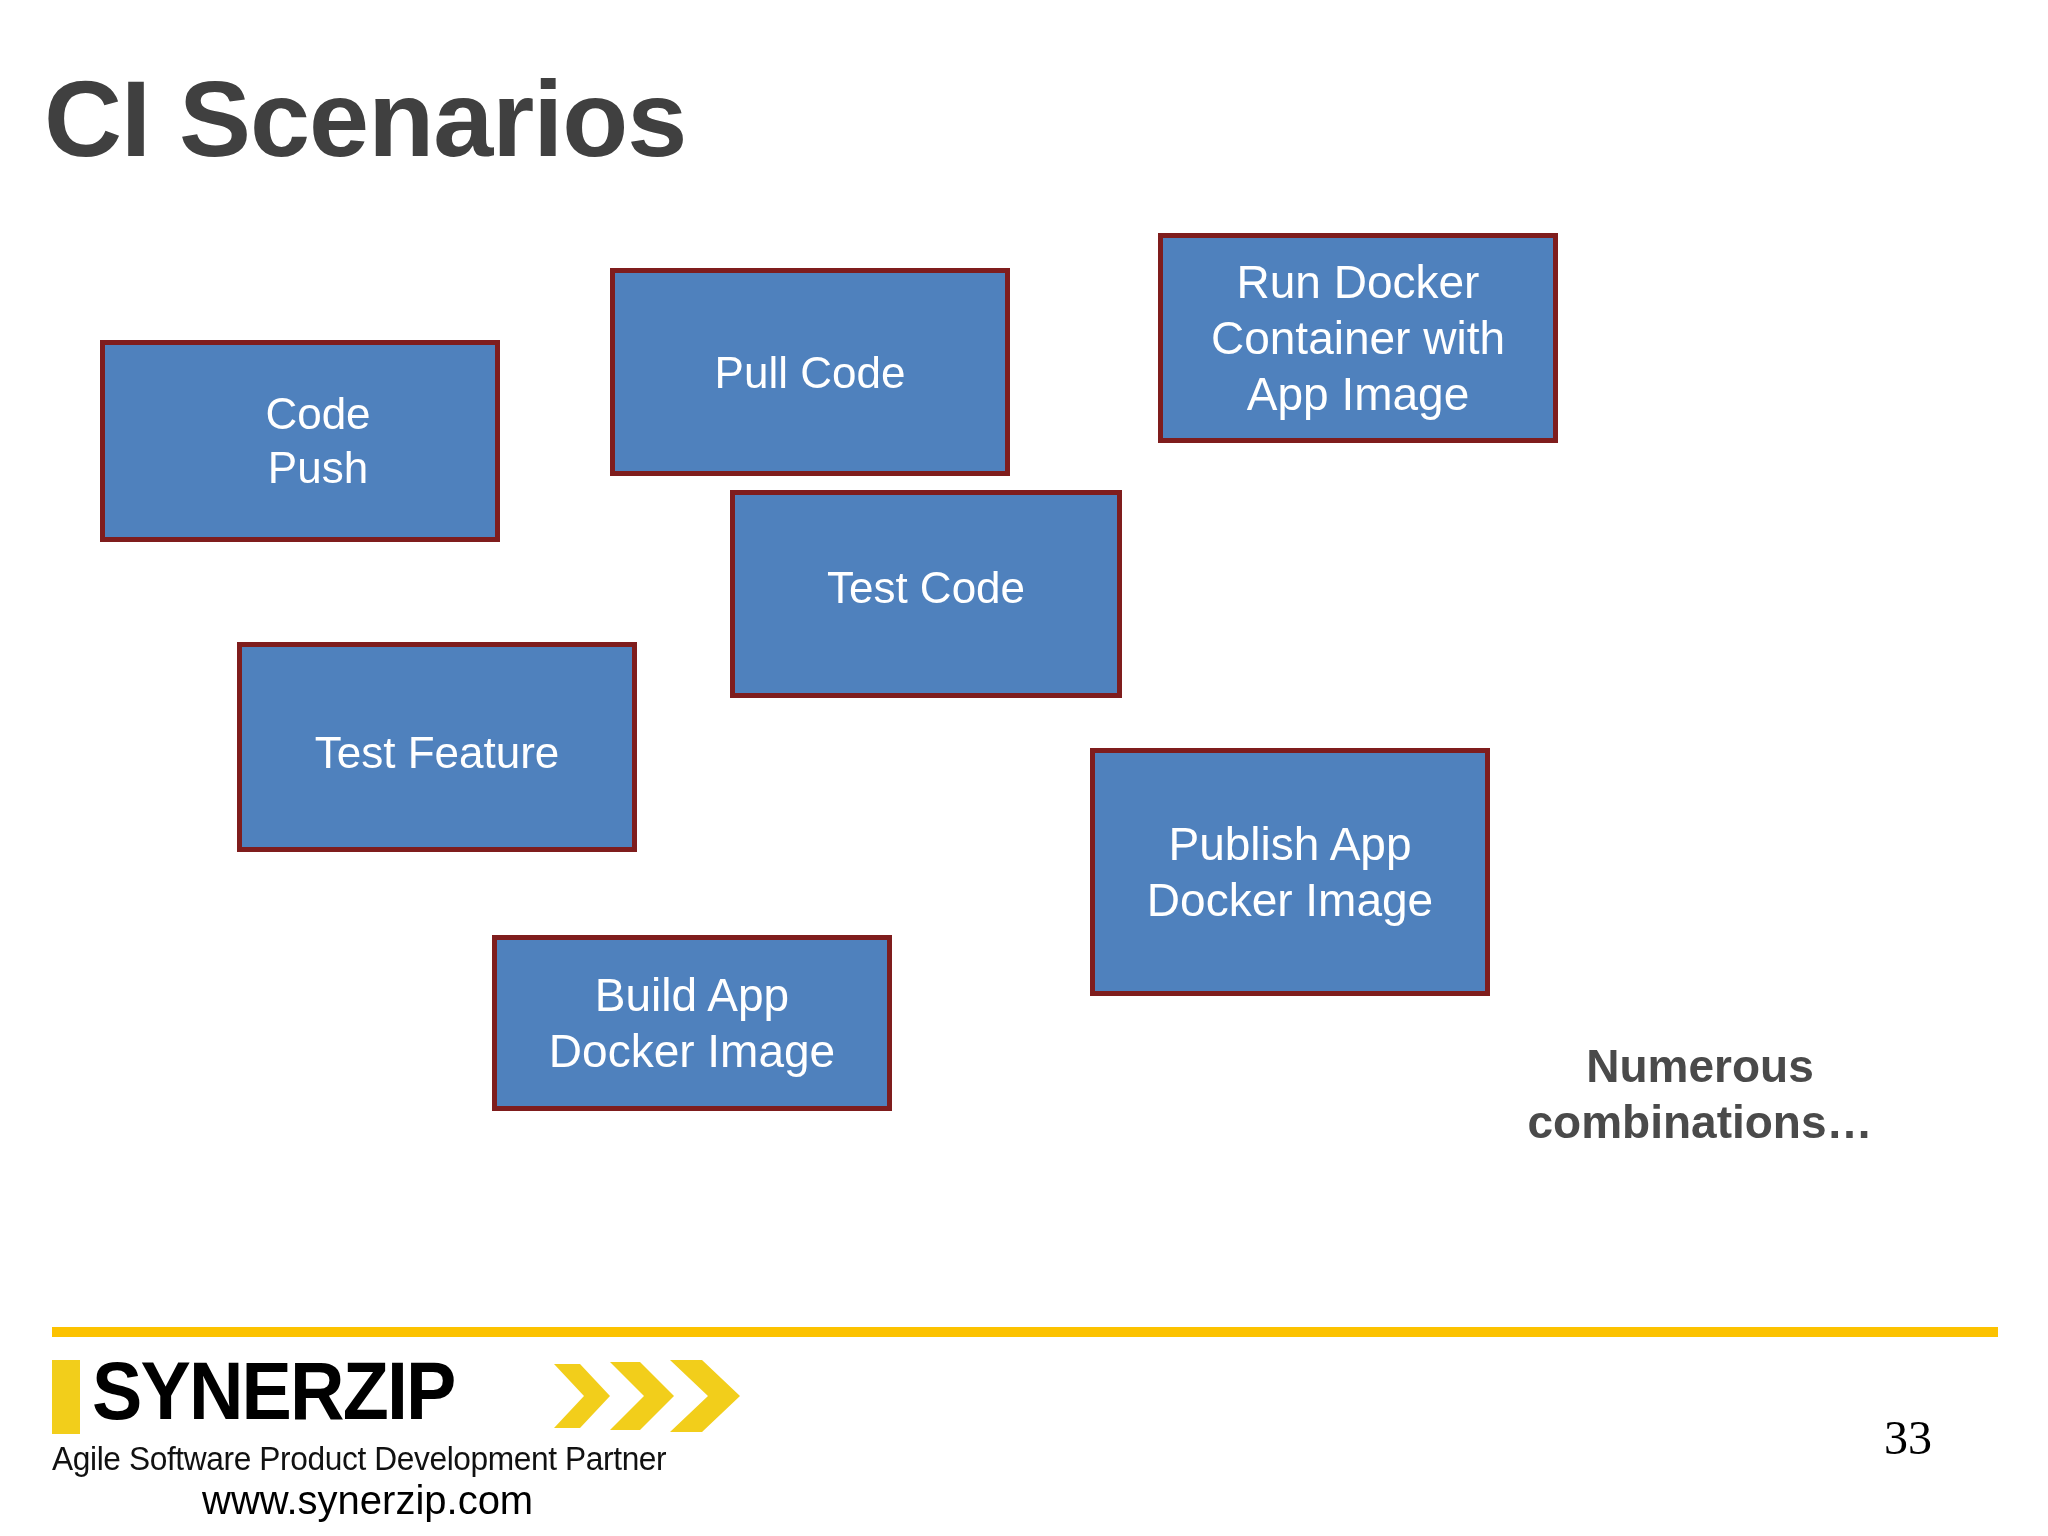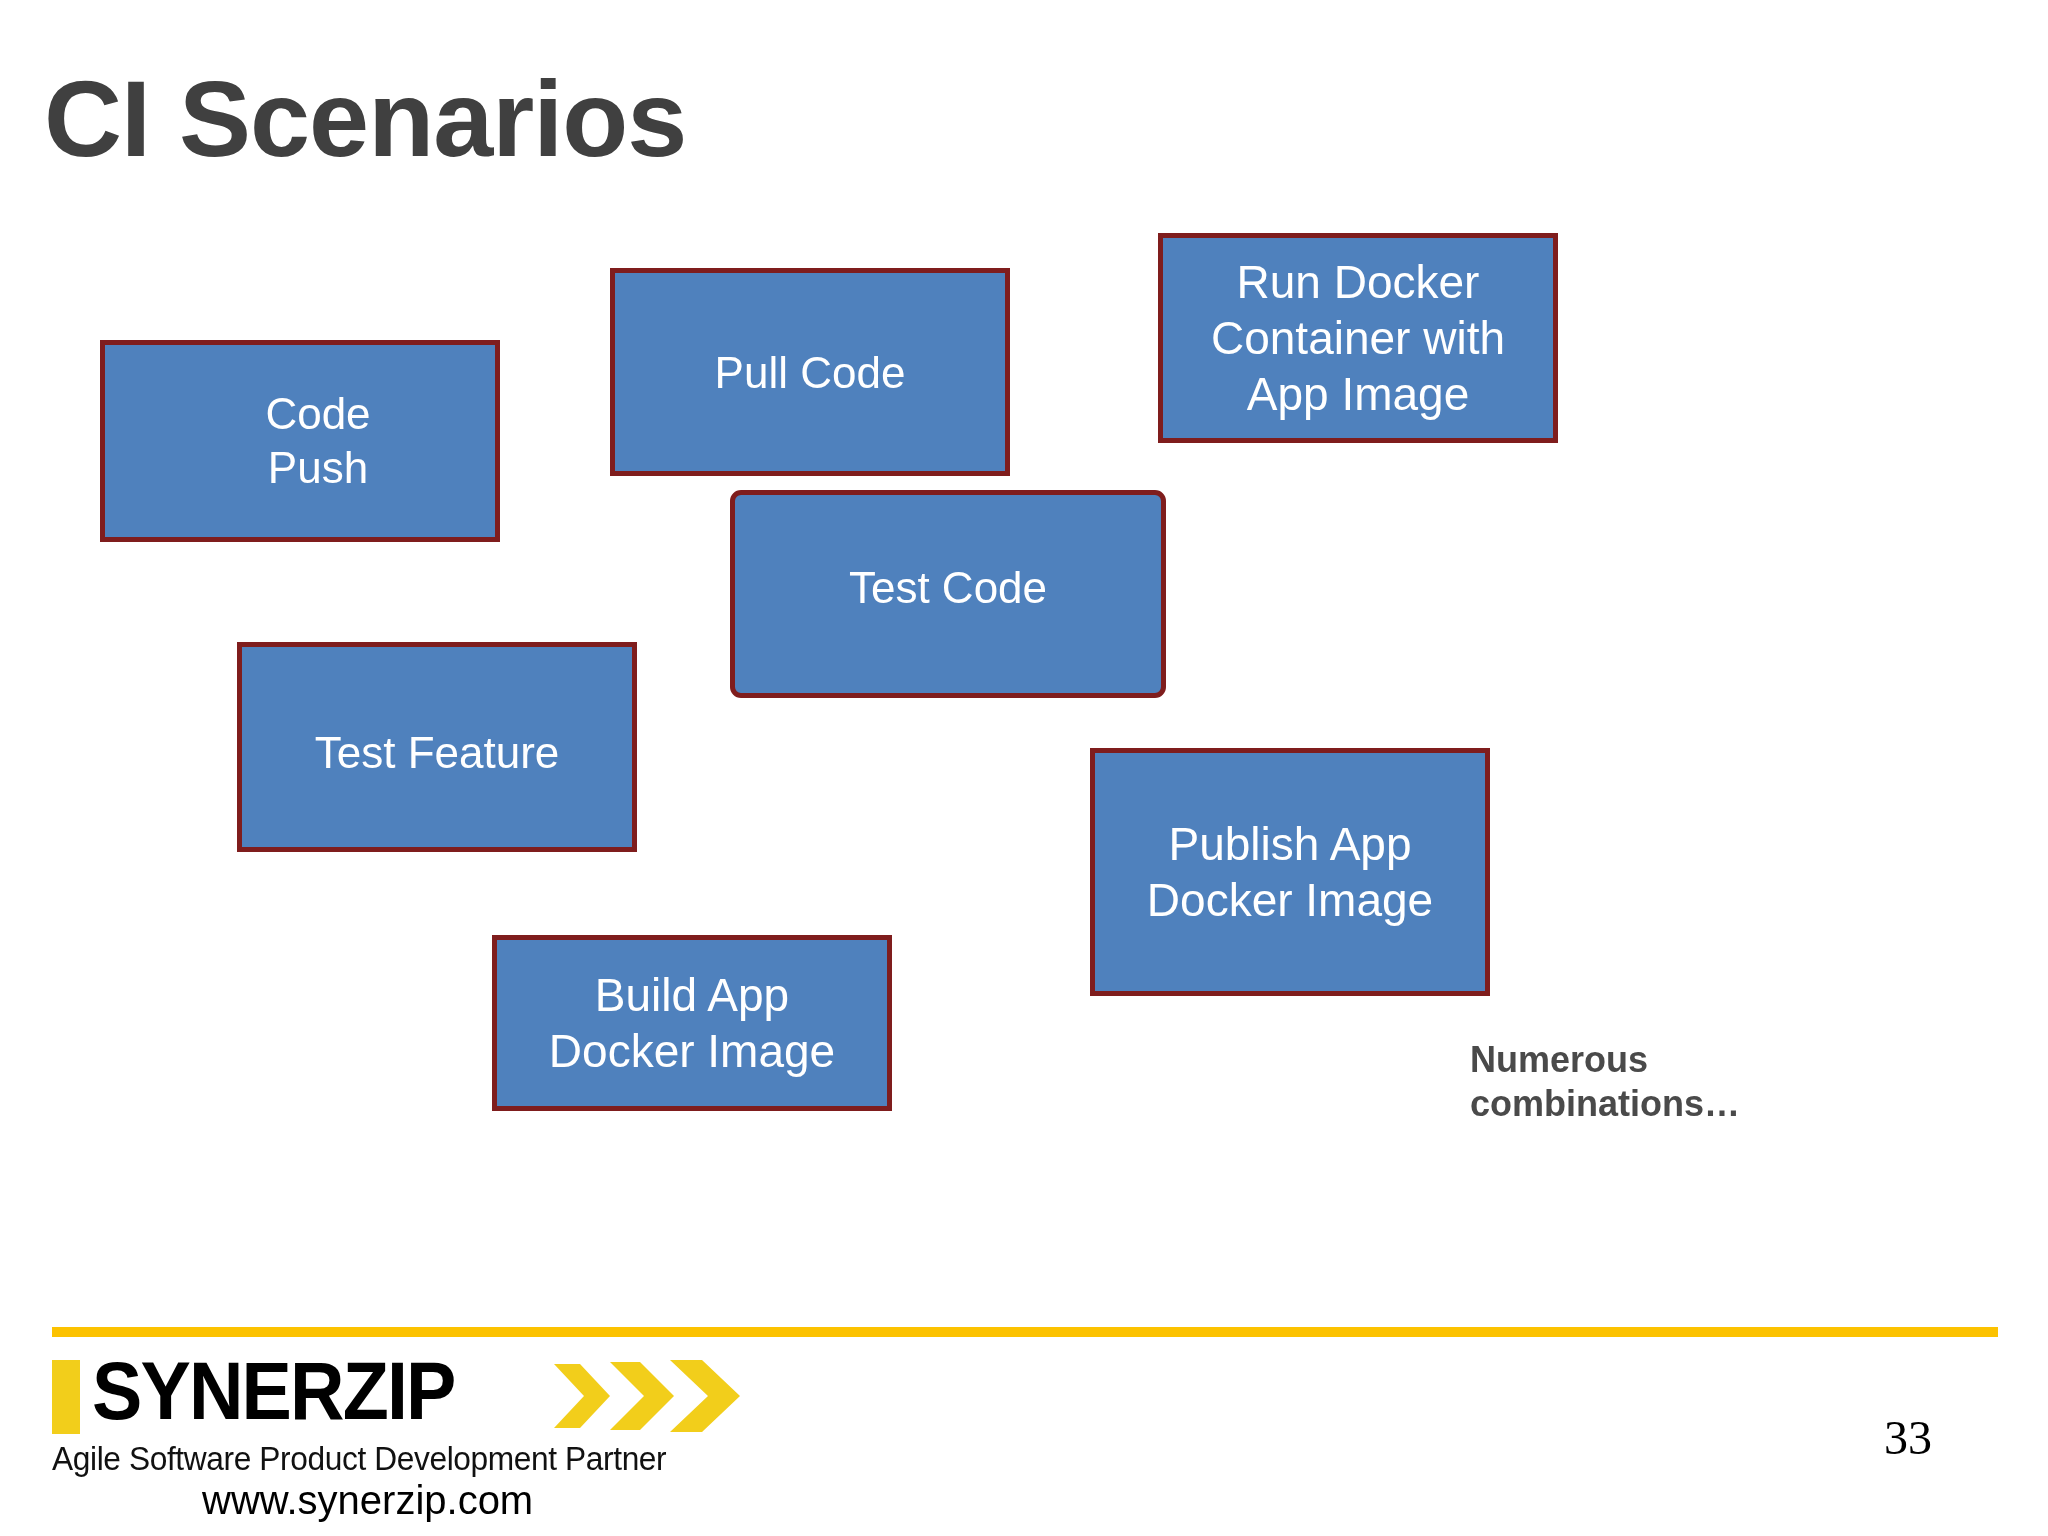--- a/index.html
+++ b/index.html
@@ -52,40 +52,40 @@
     line-height: 1.22;
     font-weight: normal;
     white-space: pre-line;
     padding: 0 8px;
   }
 
   #box-code-push      { left: 100px;  top: 340px;  width: 400px; height: 202px; padding-left: 44px; }
   #box-pull-code      { left: 610px;  top: 268px;  width: 400px; height: 208px; }
   #box-run-docker     { left: 1158px; top: 233px;  width: 400px; height: 210px;
                         font-size: 46px; }
-  #box-test-code      { left: 730px;  top: 490px;  width: 436px; height: 208px; border-radius: 11px; }
+  #box-test-code      { left: 730px;  top: 490px;  width: 392px; height: 208px; }
   #box-test-feature   { left: 237px;  top: 642px;  width: 400px; height: 210px; justify-content: center; }
   #box-publish-app    { left: 1090px; top: 748px;  width: 400px; height: 248px;
                         font-size: 46px; }
   #box-build-app      { left: 492px;  top: 935px;  width: 400px; height: 176px;
                         font-size: 46px; }
 
   
   #box-pull-code .box-label    { transform: translateY(-8px); margin-top: 17px; }
   #box-test-code .box-label    { transform: translateY(-6px); }
   #box-test-feature .box-label { transform: translateY(6px); }
 
   
   #numerous-note {
     position: absolute;
     left: 1470px;
     top: 1038px;
     width: 460px;
-    text-align: left;
-    font-size: 36px;
+    text-align: center;
+    font-size: 46px;
     font-weight: bold;
     color: #4a4a4a;
     line-height: 1.22;
     white-space: pre-line;
   }
 
   
   #footer-rule {
     position: absolute;
     left: 52px;

